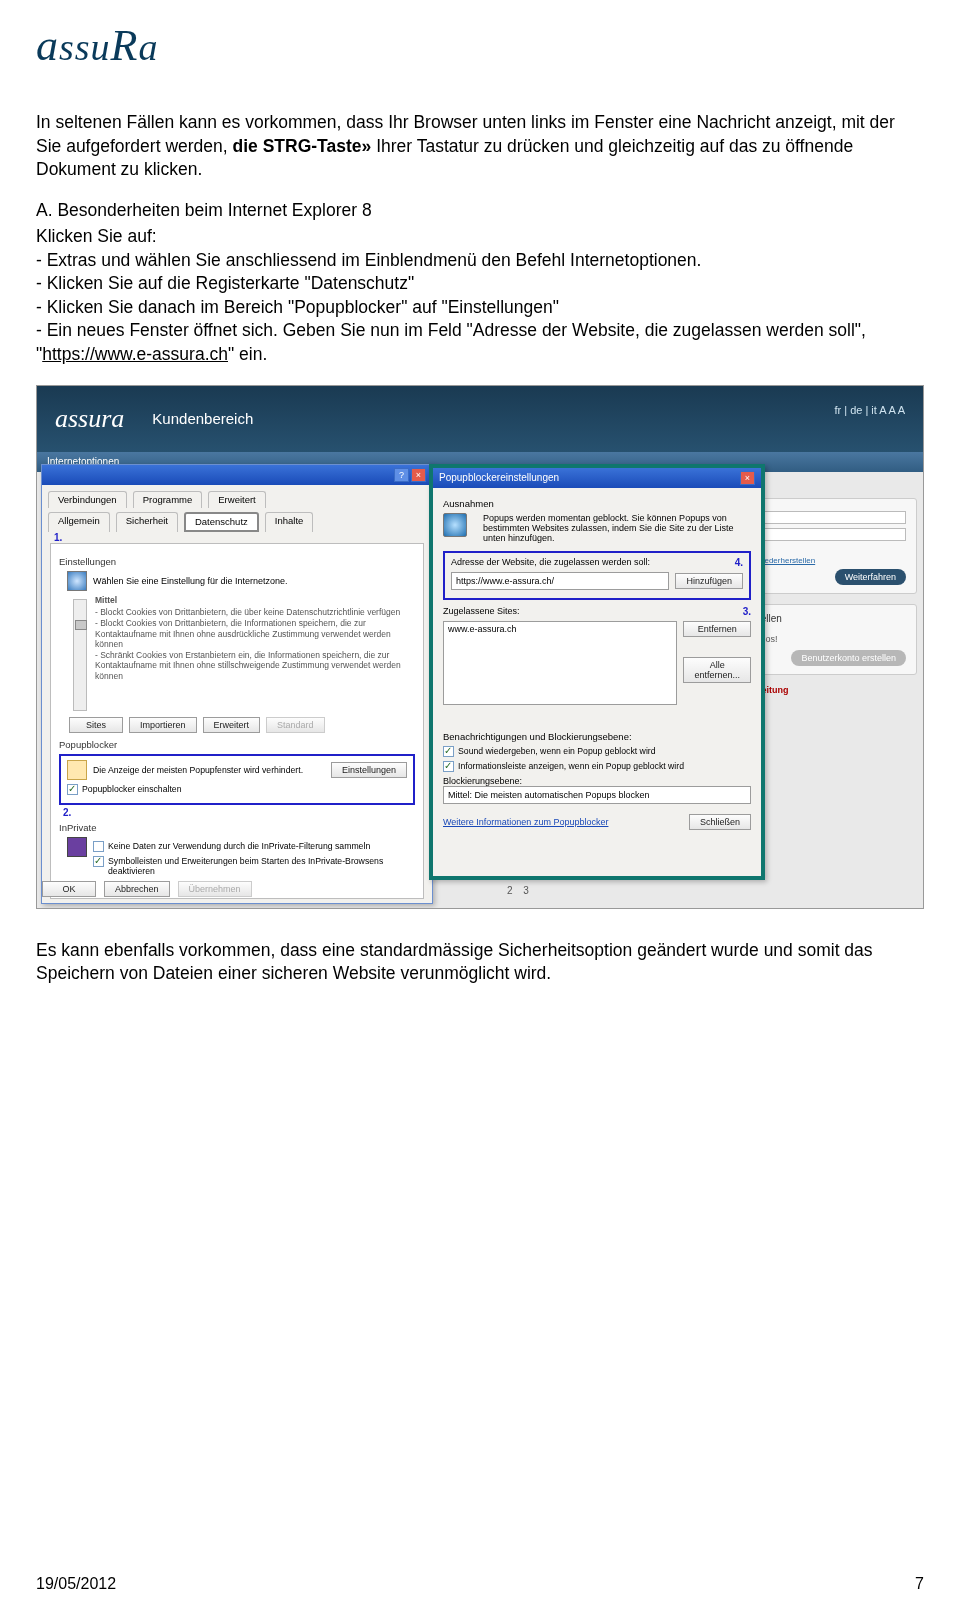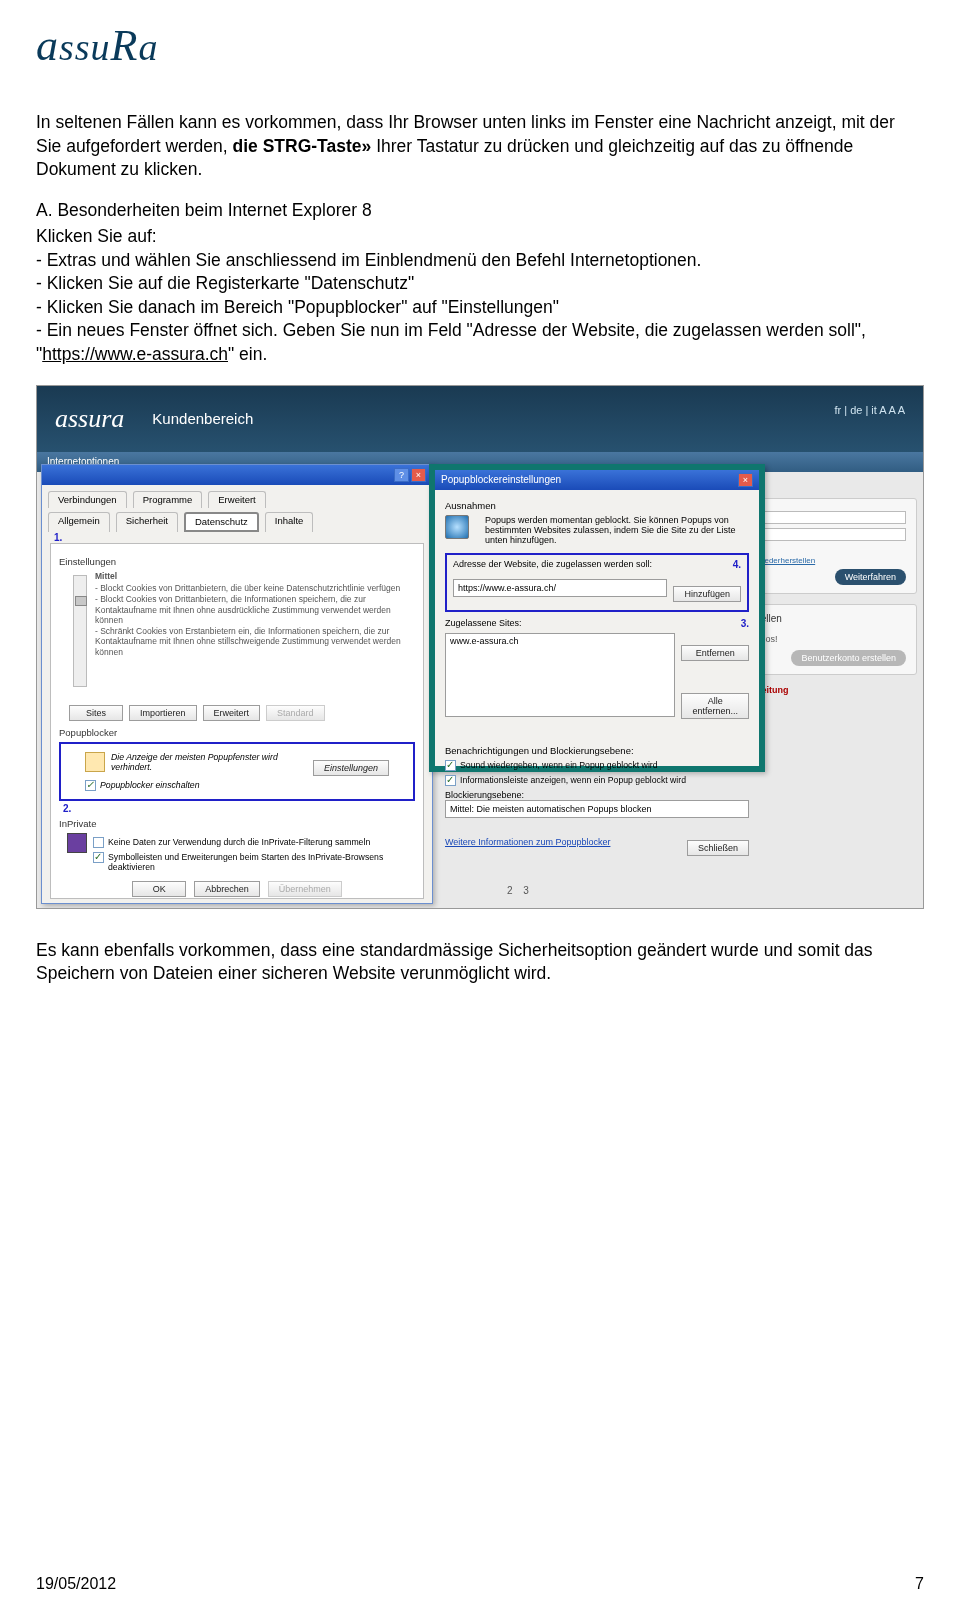--- a/index.html
+++ b/index.html
@@ -127,36 +127,36 @@
   .annot-box { border:2px solid #2020c8; }
   .io-group-label { font-size:9.5px; color:#333; margin:4px 0;}
   .slider-row { display:flex; }
   .slider { width:14px; height:112px; background:#eee; border:1px solid #bbb; margin:4px 8px 0 14px; position:relative;}
   .slider::after{content:'';position:absolute;left:1px;top:20px;width:10px;height:8px;background:#c8c8c8;border:1px solid #888;}
   .slide-text { font-size:8.5px; color:#555; line-height:1.25; flex:1; padding-right:6px;}
   .slide-text .ttl{ font-weight:bold; margin-bottom:2px;}
   .btn-win {
     display:inline-block; padding:2px 10px; font-size:9px;
     background:linear-gradient(#fdfdfd,#e6e6e6); border:1px solid #9c9c9c; border-radius:0;
-    color:#222; min-width:54px; text-align:center;margin-top:12px;
+    color:#222; min-width:54px; text-align:center;
   }
   .btn-win.dis { color:#aaa; border-color:#ccc;}
   .btn-row { margin:6px 0; display:flex; gap:6px; flex-wrap:wrap;}
   .chk { display:flex; align-items:flex-start; gap:4px; margin:4px 0; font-size:8.7px;}
   .chk .box { width:11px; height:11px; border:1px solid #7a9fc6; background:#fff; flex:none; position:relative;}
   .chk .box.checked::after{content:'✓';position:absolute;left:0;top:-2px;color:#2a6e2a;font-size:10px;}
   .io-footer {
     position:absolute; left:0; right:0; bottom:6px;
-    display:flex; justify-content:center; gap:8px;
+    display:flex; gap:8px;
   }
 
   
   .dlg-pb {
-    position:absolute; left:392px; top:78px; width:336px; height:308px;
-    background:#f2f1ee; border:6px solid #0f766e;
+    position:absolute; left:392px; top:78px; width:336px; height:416px;
+    background:#f2f1ee; border:4px solid #0f766e;
     box-shadow: 2px 2px 5px rgba(0,0,0,.25);
   }
   .pb-content { padding:10px 10px; font-size:9px; }
   .pb-group-label{ font-size:9.5px; margin-bottom:4px;}
   .pb-help { display:flex; gap:16px; align-items:flex-start; margin-bottom:8px;}
   .pb-help .globe{ width:24px;height:24px;background:radial-gradient(#b6e0ff,#1f6fb0);border:1px solid #777;border-radius:2px;flex:none;}
   .pb-row{ display:flex; align-items:center; gap:6px; margin:4px 0;}
   .pb-input{ flex:1; height:18px; border:1px solid #9c9c9c; background:#fff; font-size:9px; padding:0 4px;}
   .pb-listbox{ width:100%; height:84px; border:1px solid #9c9c9c; background:#fff; padding:2px 4px; font-size:9px;}
   .pb-sel{ height:18px; border:1px solid #9c9c9c; background:#fff; font-size:9px; padding:0 4px; display:flex;align-items:center;width:100%;}
@@ -247,37 +247,41 @@
         <span class="tab">Erweitert</span>
         <div style="flex-basis:100%;height:0;"></div>
         <span class="tab">Allgemein</span>
         <span class="tab">Sicherheit</span>
         <span class="tab active annot-box">Datenschutz</span>
         <span class="tab">Inhalte</span>
       </div>
       <div style="padding:0 12px;"><span class="annot">1.</span></div>
       <div class="io-content">
         <div class="io-group-label">Einstellungen</div>
+        <div style="display:flex;align-items:center;gap:6px;margin:2px 0 4px 8px;">
+          <span style="width:20px;height:20px;background:radial-gradient(#cfe6ff,#3b7dc0);border:1px solid #777;flex:none;"></span>
+          <span>Wählen Sie eine Einstellung für die Internetzone.</span>
+        </div>
         <div class="slider-row">
           <div class="slider"></div>
           <div class="slide-text">
             <div class="ttl">Mittel</div>
             <div style="white-space:pre-line;">- Blockt Cookies von Drittanbietern, die über keine Datenschutzrichtlinie verfügen
 - Blockt Cookies von Drittanbietern, die Informationen speichern, die zur Kontaktaufname mit Ihnen ohne ausdrückliche Zustimmung verwendet werden können
 - Schränkt Cookies von Erstanbietern ein, die Informationen speichern, die zur Kontaktaufname mit Ihnen ohne stillschweigende Zustimmung verwendet werden können</div>
           </div>
         </div>
         <div class="btn-row" style="margin-left:10px;">
           <span class="btn-win">Sites</span>
           <span class="btn-win">Importieren</span>
           <span class="btn-win">Erweitert</span>
           <span class="btn-win dis">Standard</span>
         </div>
         <div class="io-group-label">Popupblocker</div>
-        <div class="annot-box" style="padding:4px 24px;margin:2px 0;font-style:italic;">
+        <div class="annot-box" style="padding:4px 6px;margin:2px 0;">
           <div style="display:flex;align-items:center;gap:6px;">
             <span style="width:20px;height:20px;background:#ffe8b0;border:1px solid #c9a54a;flex:none;"></span>
             <span style="flex:1;font-size:8.7px;">Die Anzeige der meisten Popupfenster wird verhindert.</span>
             <span class="btn-win">Einstellungen</span>
           </div>
           <div class="chk">
               <span class="box checked"></span>
               <span>Popupblocker einschalten</span>
             </div>
         </div>

